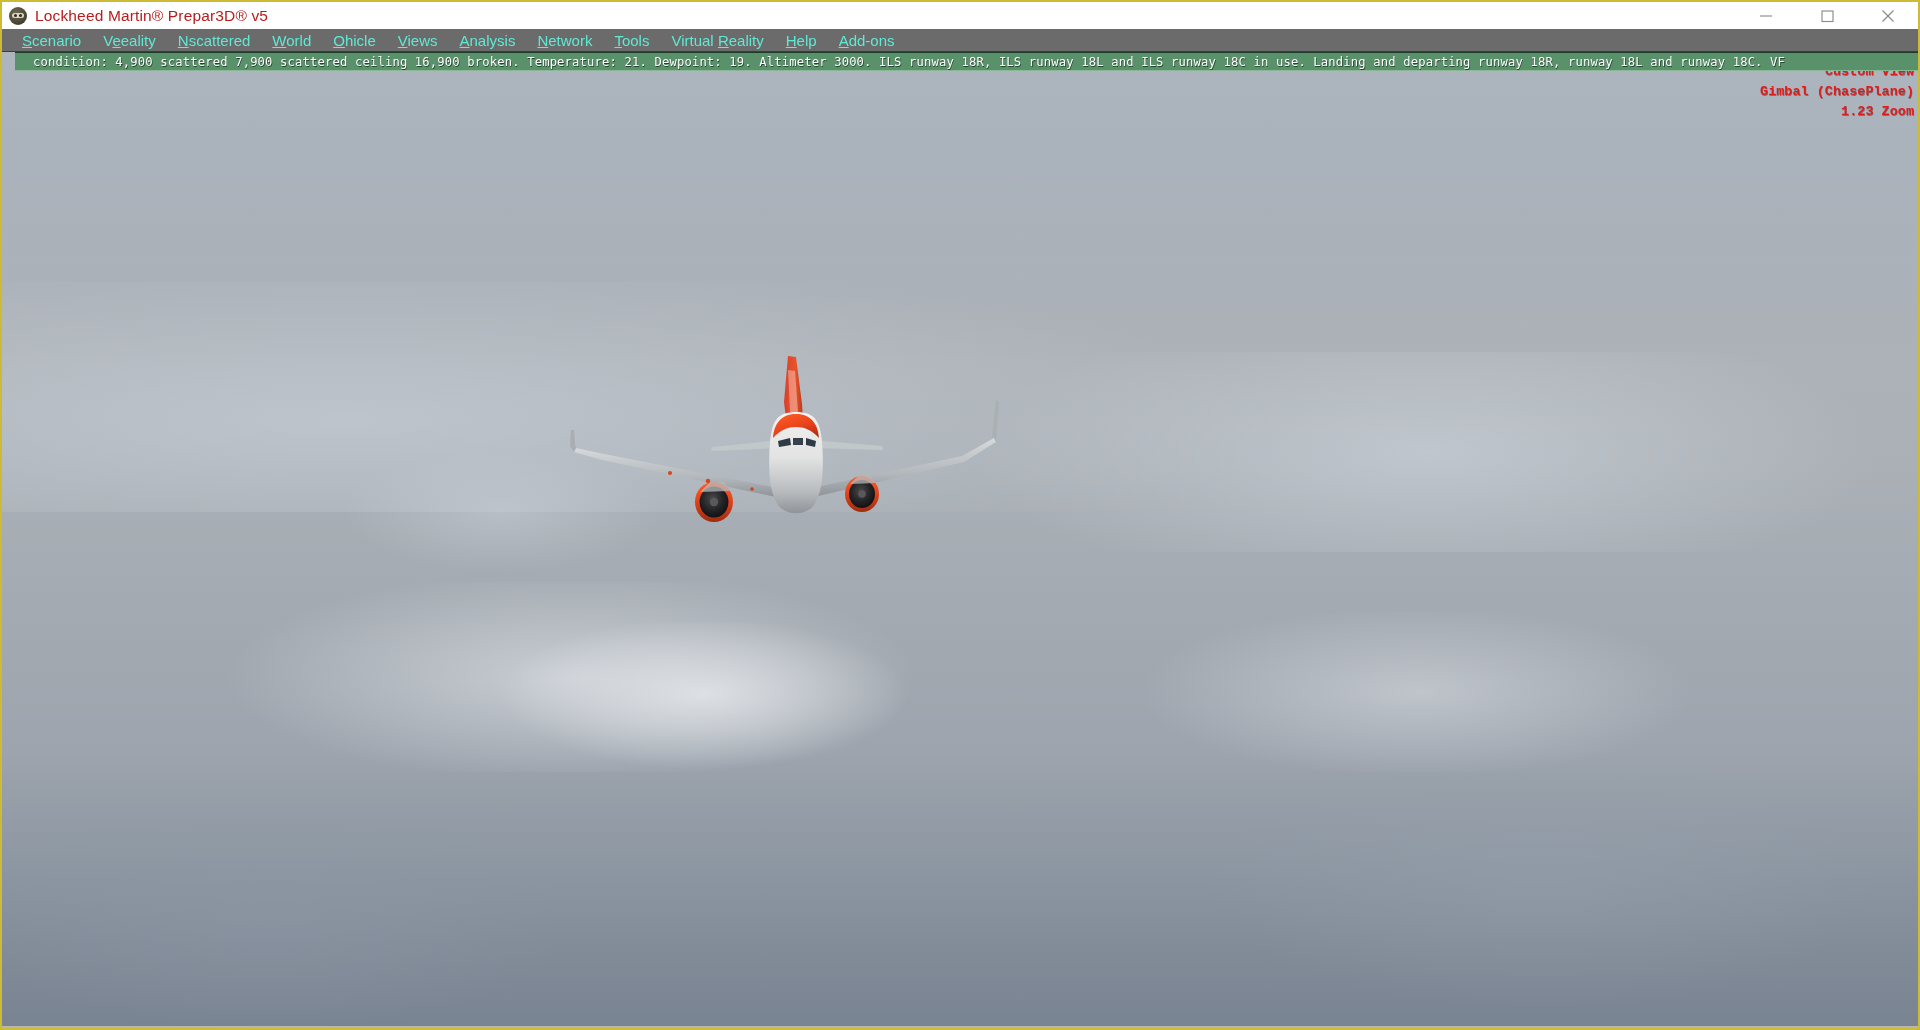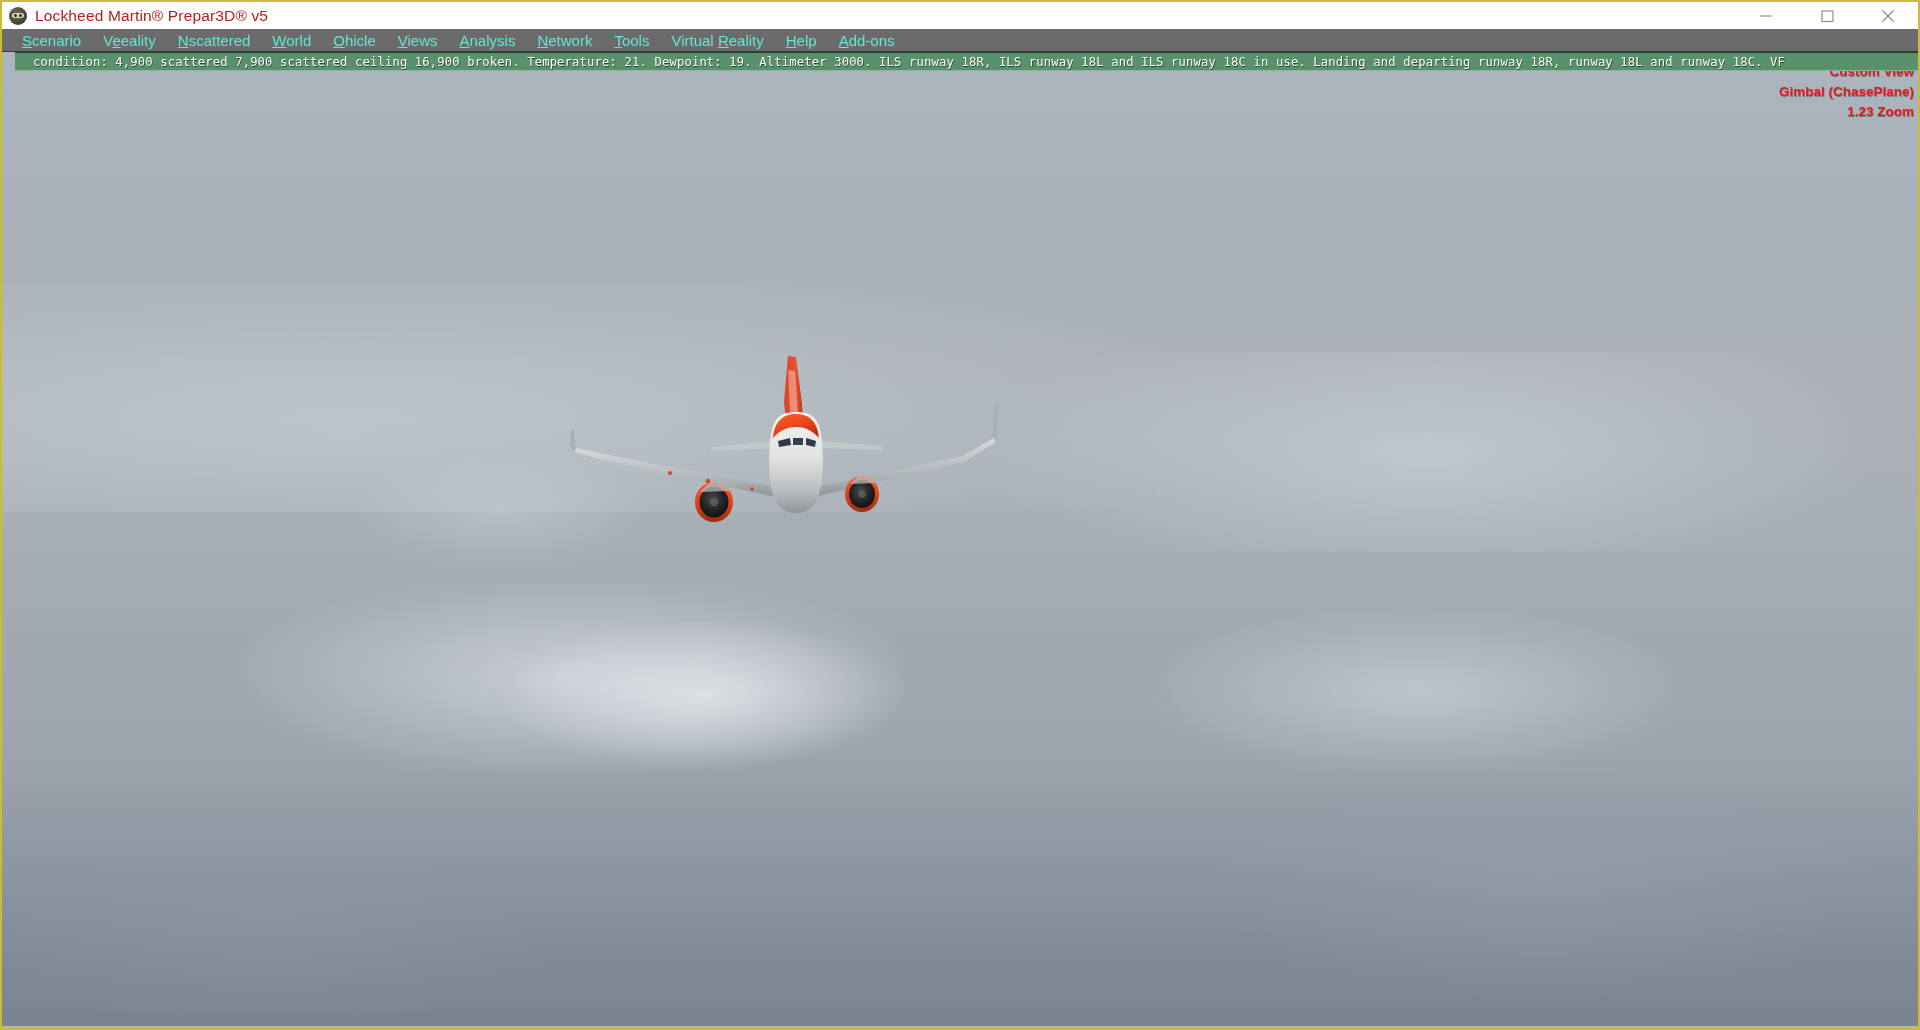--- a/index.html
+++ b/index.html
@@ -170,21 +170,21 @@
   #status-left-tab {
     position:absolute; left:13px; top:50px;
     width:12px; height:19px;
     background:#8d8d96;
   }
 
   
   #view-info {
     position:absolute; right:4px; top:10px;
     text-align:right;
-    font-family:Liberation Sans, sans-serif;
+    font-family:Liberation Mono, monospace;
     color:#e21b1b;
     font-size:13.5px;
     font-weight:bold;
     line-height:20px;
     text-shadow:0.5px 0.5px 0 rgba(0,0,0,0.35);
     pointer-events:none;
   }
   #view-info div { white-space:nowrap; }
 
   

